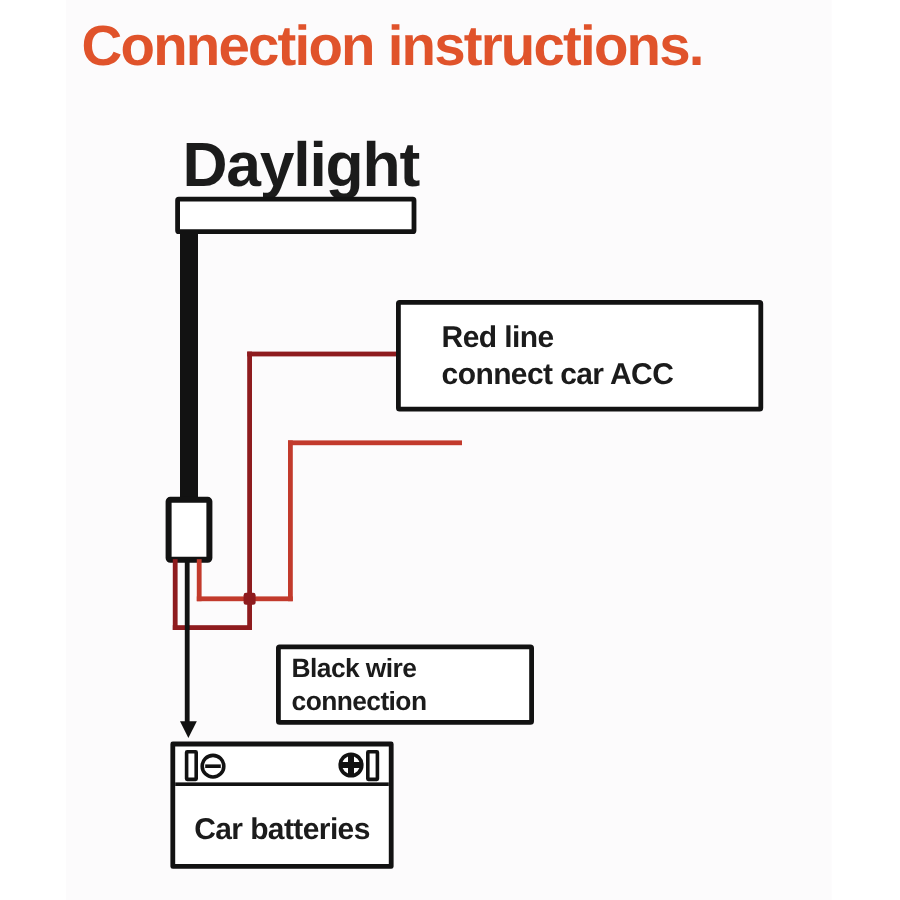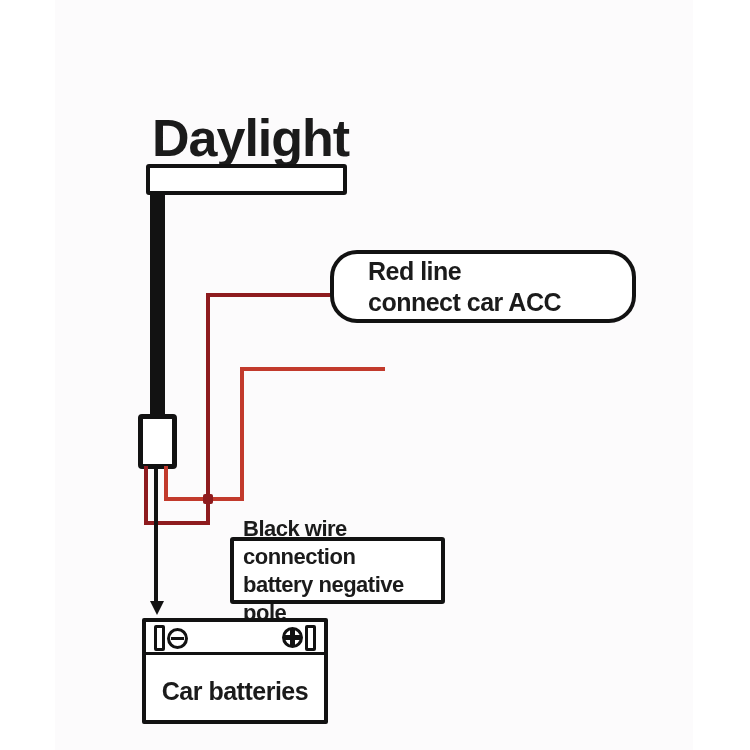--- a/index.html
+++ b/index.html
@@ -52,21 +52,21 @@
     width: 0; height: 0;
     border-left: 7px solid transparent; border-right: 7px solid transparent;
     border-top: 14px solid var(--wire-black, #111);
   }
   .label-box {
     position: absolute; background: #fff;
     border: 4px solid var(--outline-black, #111); border-radius: 3px;
     font-weight: bold; letter-spacing: -0.5px;
     display: flex; flex-direction: column; justify-content: center;
   }
-  .box-red { left: 330px; top: 250px; width: 306px; height: 73px; padding-left: 34px; font-size: 25px; line-height: 31px; border-radius: 27px; }
+  .box-red { left: 330px; top: 250px; width: 306px; height: 93px; padding-left: 34px; font-size: 25px; line-height: 31px; }
   .box-yellow { left: 385px; top: 339px; width: 272px; height: 75px; padding-left: 20px; font-size: 23px; line-height: 29px; }
   .box-black { left: 230px; top: 537px; width: 215px; height: 67px; padding-left: 9px; font-size: 22px; line-height: 28px; }
   .battery {
     position: absolute; left: 142px; top: 618px; width: 186px; height: 106px;
     border: 4px solid var(--outline-black, #111); background: #fff; border-radius: 2px; padding-left: 29px;
   }
   .battery-top {
     position: absolute; left: 0; top: 0; width: 178px; height: 33px;
     border-bottom: 3px solid var(--outline-black, #111);
   }
@@ -99,20 +99,21 @@
     display: flex; align-items: center; justify-content: center;
     font-size: 25px; font-weight: bold; letter-spacing: -0.5px;
   }
 </style>
 </head>
 <body>
 
 <div class="canvas">
   <div class="photo-area"></div>
 
+  <h1 class="title">Connection instructions.</h1>
 
   <div class="daylight-label">Daylight</div>
   <div class="daylight-bar"></div>
   <div class="cable-thick"></div>
   <div class="connector"></div>
 
   <div class="seg wa" style="left:144px; top:466px; width:4px; height:59px;"></div>
   <div class="seg wa" style="left:144px; top:521px; width:66px; height:4px;"></div>
   <div class="seg wa" style="left:206px; top:293px; width:4px; height:232px;"></div>
   <div class="seg wa" style="left:206px; top:293px; width:124px; height:4px;"></div>
@@ -127,21 +128,20 @@
   <div class="arrow-down"></div>
 
   <div class="label-box box-red">
     <div>Red line</div>
     <div>connect car ACC</div>
   </div>
 
 
   <div class="label-box box-black">
     <div>Black wire connection</div>
-    <div>battery negative pole</div>
   </div>
 
   <div class="battery">
     <div class="battery-top">
       <div class="terminal left"></div>
       <div class="circle-minus"></div>
       <div class="circle-plus"></div>
       <div class="terminal right"></div>
     </div>
     <div class="battery-label">Car batteries</div>

